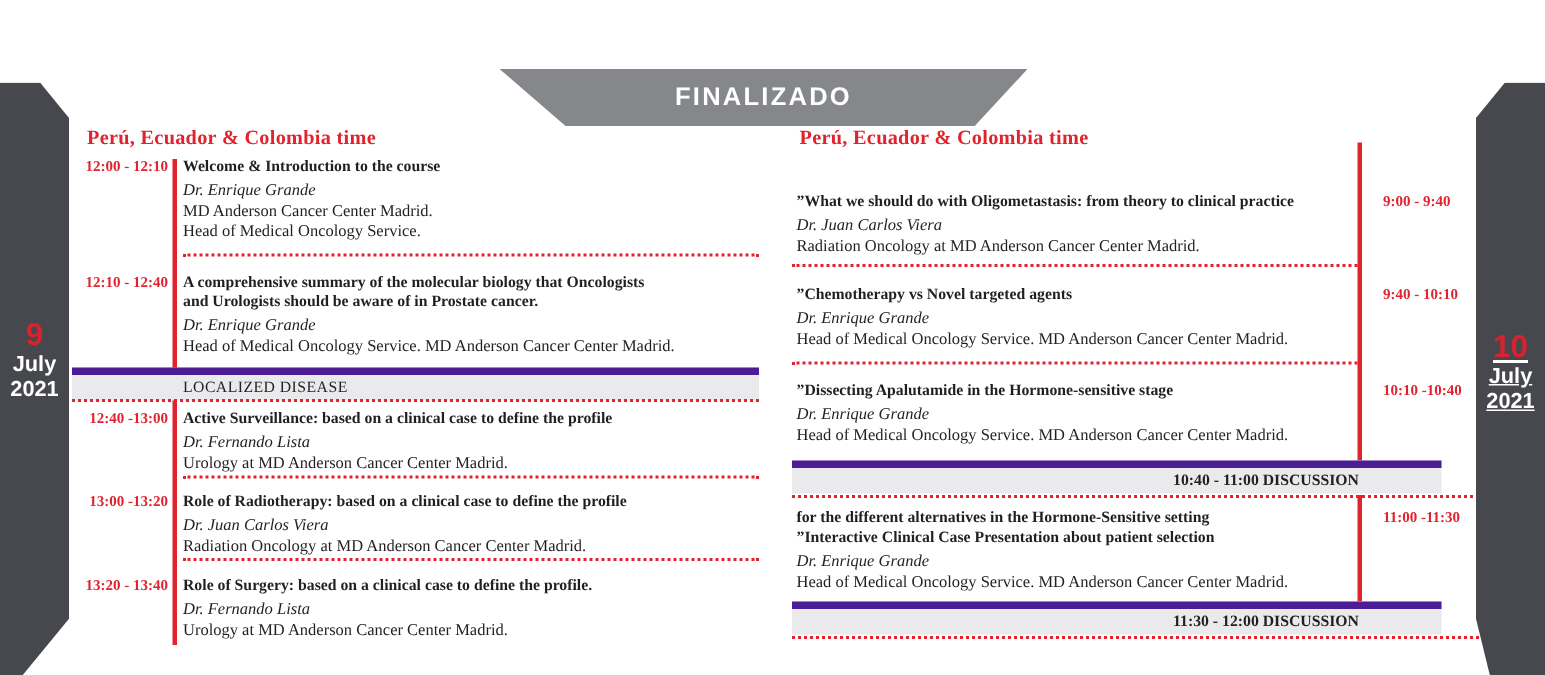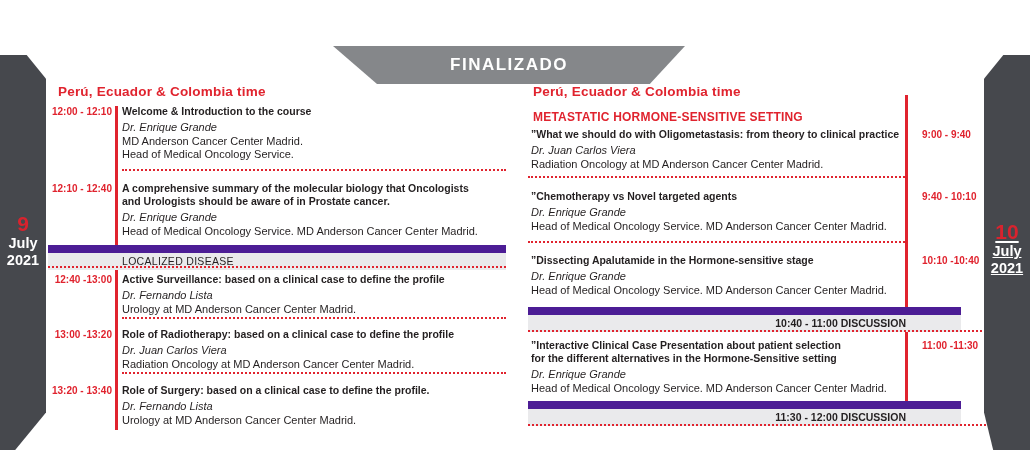--- a/index.html
+++ b/index.html
@@ -24,21 +24,21 @@
     color:#ffffff;text-align:center;z-index:5;
   }
   .daybar-left{left:0;clip-path:polygon(0 0,58% 0,100% 6%,100% 90.5%,33% 100%,0 100%);}
   .daybar-right{left:984px;clip-path:polygon(42% 0,100% 0,100% 100%,20% 100%,0 90.5%,0 6%);text-decoration:underline;}
   .daytxt-l{padding-top:158px;}
   .daytxt-r{padding-top:166px;}
   .day-num{color:#d8232e;font-size:21px;font-weight:bold;line-height:22px;}
   .day-rest{font-size:14.5px;font-weight:bold;line-height:17px;}
 
   
-  .col{position:absolute;top:0;height:450px;}
+  .col{position:absolute;top:0;height:450px;font-family:Liberation Serif, serif;}
   .col-left{left:48px;width:458px;}
   .col-right{left:528px;width:502px;}
 
   .tz-header{position:absolute;color:#e0232e;font-weight:bold;font-size:13.5px;letter-spacing:.2px;}
   .section-heading{position:absolute;color:#e0232e;font-weight:bold;font-size:12px;letter-spacing:.2px;}
 
   .vline{position:absolute;width:3px;background:#e0232e;}
 
   .entry{position:absolute;display:flex;align-items:flex-start;}
   .time{color:#e0232e;font-weight:bold;font-size:10px;line-height:12px;padding-top:1px;white-space:nowrap;}
@@ -47,21 +47,21 @@
   .r-body{width:374px;}
   .r-time{margin-left:17px;text-align:left;}
   .title-line{font-size:10.5px;font-weight:bold;color:#231f20;line-height:13px;white-space:nowrap;}
   .gap-s{height:3px;}
   .speaker{font-size:11px;font-style:italic;color:#231f20;line-height:13.5px;}
   .desc-line{font-size:11px;color:#231f20;line-height:13.5px;white-space:nowrap;}
 
   .sep{position:absolute;border-top:2px dotted #e0232e;height:0;}
 
   .graybar{
-    position:absolute;background:#eaeaec;border-top:8px solid #4c1d95;
+    position:absolute;background:#eaeaec;border-top:5px solid #4c1d95;
     height:17px;font-size:10.5px;color:#231f20;line-height:17px;box-sizing:content-box;
   }
   .graybar-left{padding-left:74px;letter-spacing:.3px;}
   .graybar-right{text-align:right;padding-right:55px;font-weight:bold;}
 </style>
 </head>
 <body>
 
 <div class="finalizado">
   <span>FINALIZADO</span>
@@ -142,21 +142,20 @@
       <div class="title-line">Role of Surgery: based on a clinical case to define the profile.</div>
       <div class="gap-s"></div>
       <div class="speaker">Dr. Fernando Lista</div>
       <div class="desc-line">Urology at MD Anderson Cancer Center Madrid.</div>
     </div>
   </div>
 </div>
 
 <div class="col col-right">
   <div class="tz-header" style="left:5px;top:84px;">Perú, Ecuador &amp; Colombia time</div>
-  <div class="section-heading" style="left:5px;top:110px;">METASTATIC HORMONE-SENSITIVE SETTING</div>
 
   <div class="vline" style="left:377px;top:95px;height:212px;"></div>
   <div class="vline" style="left:377px;top:330px;height:71px;"></div>
 
   <div class="entry" style="left:3px;top:128px;">
     <div class="r-body">
       <div class="title-line">”What we should do with Oligometastasis: from theory to clinical practice</div>
       <div class="gap-s"></div>
       <div class="speaker">Dr. Juan Carlos Viera</div>
       <div class="desc-line">Radiation Oncology at MD Anderson Cancer Center Madrid.</div>
@@ -184,22 +183,22 @@
       <div class="desc-line">Head of Medical Oncology Service. MD Anderson Cancer Center Madrid.</div>
     </div>
     <div class="time r-time">10:10 -10:40</div>
   </div>
 
   <div class="graybar graybar-right" style="left:0;top:307px;width:378px;">10:40 - 11:00 DISCUSSION</div>
   <div class="sep" style="left:0;top:330px;width:502px;"></div>
 
   <div class="entry" style="left:3px;top:339px;">
     <div class="r-body">
+      <div class="title-line">for the different alternatives in the Hormone-Sensitive setting</div>
       <div class="title-line">”Interactive Clinical Case Presentation about patient selection</div>
-      <div class="title-line">for the different alternatives in the Hormone-Sensitive setting</div>
       <div class="gap-s"></div>
       <div class="speaker">Dr. Enrique Grande</div>
       <div class="desc-line">Head of Medical Oncology Service. MD Anderson Cancer Center Madrid.</div>
     </div>
     <div class="time r-time">11:00 -11:30</div>
   </div>
 
   <div class="graybar graybar-right" style="left:0;top:401px;width:378px;">11:30 - 12:00 DISCUSSION</div>
   <div class="sep" style="left:0;top:424px;width:502px;"></div>
 </div>

